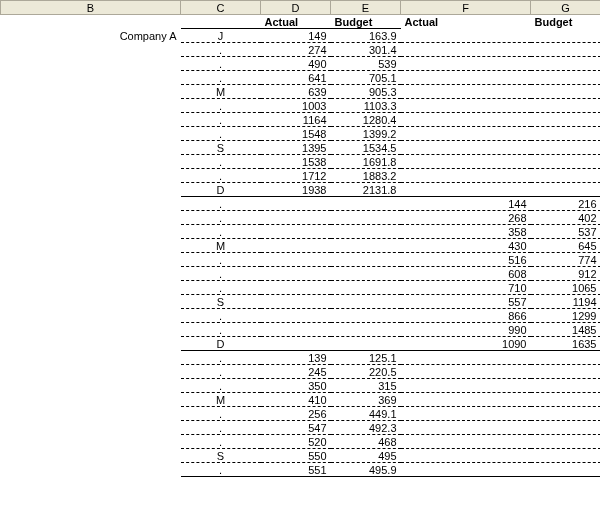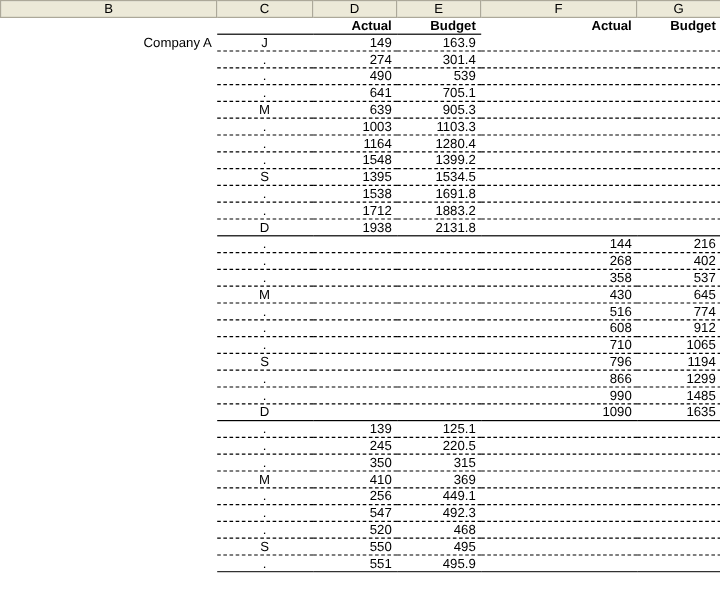--- a/index.html
+++ b/index.html
@@ -5,21 +5,21 @@
 * { margin:0; padding:0; box-sizing:border-box; }
 body { font-family:Arial,sans-serif; font-size:11px; color:#000; background:#fff; width:600px; }
 table { border-collapse:collapse; width:100%; table-layout:fixed; }
 th, td { height:14px; padding:0 4px; overflow:hidden; white-space:nowrap; }
 th { background:#ece9d8; border:1px solid #aca899; font-weight:normal; text-align:center; }
 td.txt { text-align:right; }
 td.mon { text-align:center; }
 td.num { text-align:right; }
 td.dash { border-bottom:1px dashed #000; }
 td.solid { border-bottom:1px solid #000; }
-.hdr { font-weight:bold; text-align:right; }
+.hdr { font-weight:bold; }
 </style>
 </head>
 <body>
 
 <table>
 <colgroup>
 <col style="width:180px">
       <col style="width:80px">
       <col style="width:70px">
       <col style="width:70px">
@@ -195,21 +195,21 @@
         <td class="num dash"></td>
         <td class="num dash"></td>
         <td class="num dash">710</td>
         <td class="num dash">1065</td>
       </tr>
       <tr>
         <td class="txt"></td>
         <td class="mon dash">S</td>
         <td class="num dash"></td>
         <td class="num dash"></td>
-        <td class="num dash">796</td>
+        <td class="num dash">557</td>
         <td class="num dash">1194</td>
       </tr>
       <tr>
         <td class="txt"></td>
         <td class="mon dash">.</td>
         <td class="num dash"></td>
         <td class="num dash"></td>
         <td class="num dash">866</td>
         <td class="num dash">1299</td>
       </tr>

